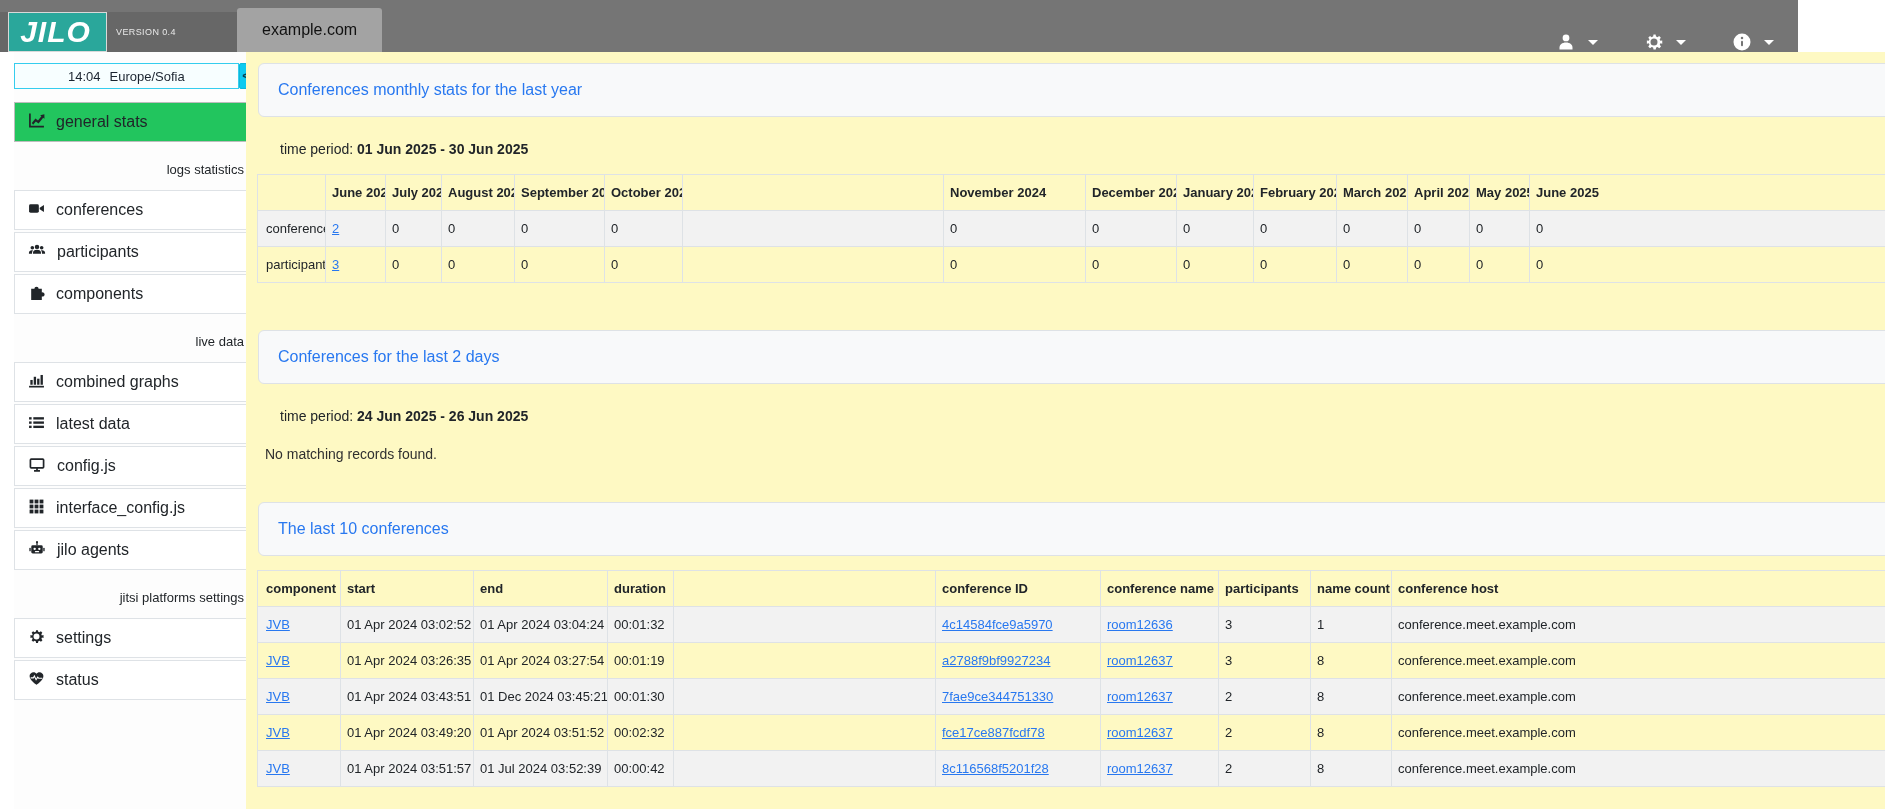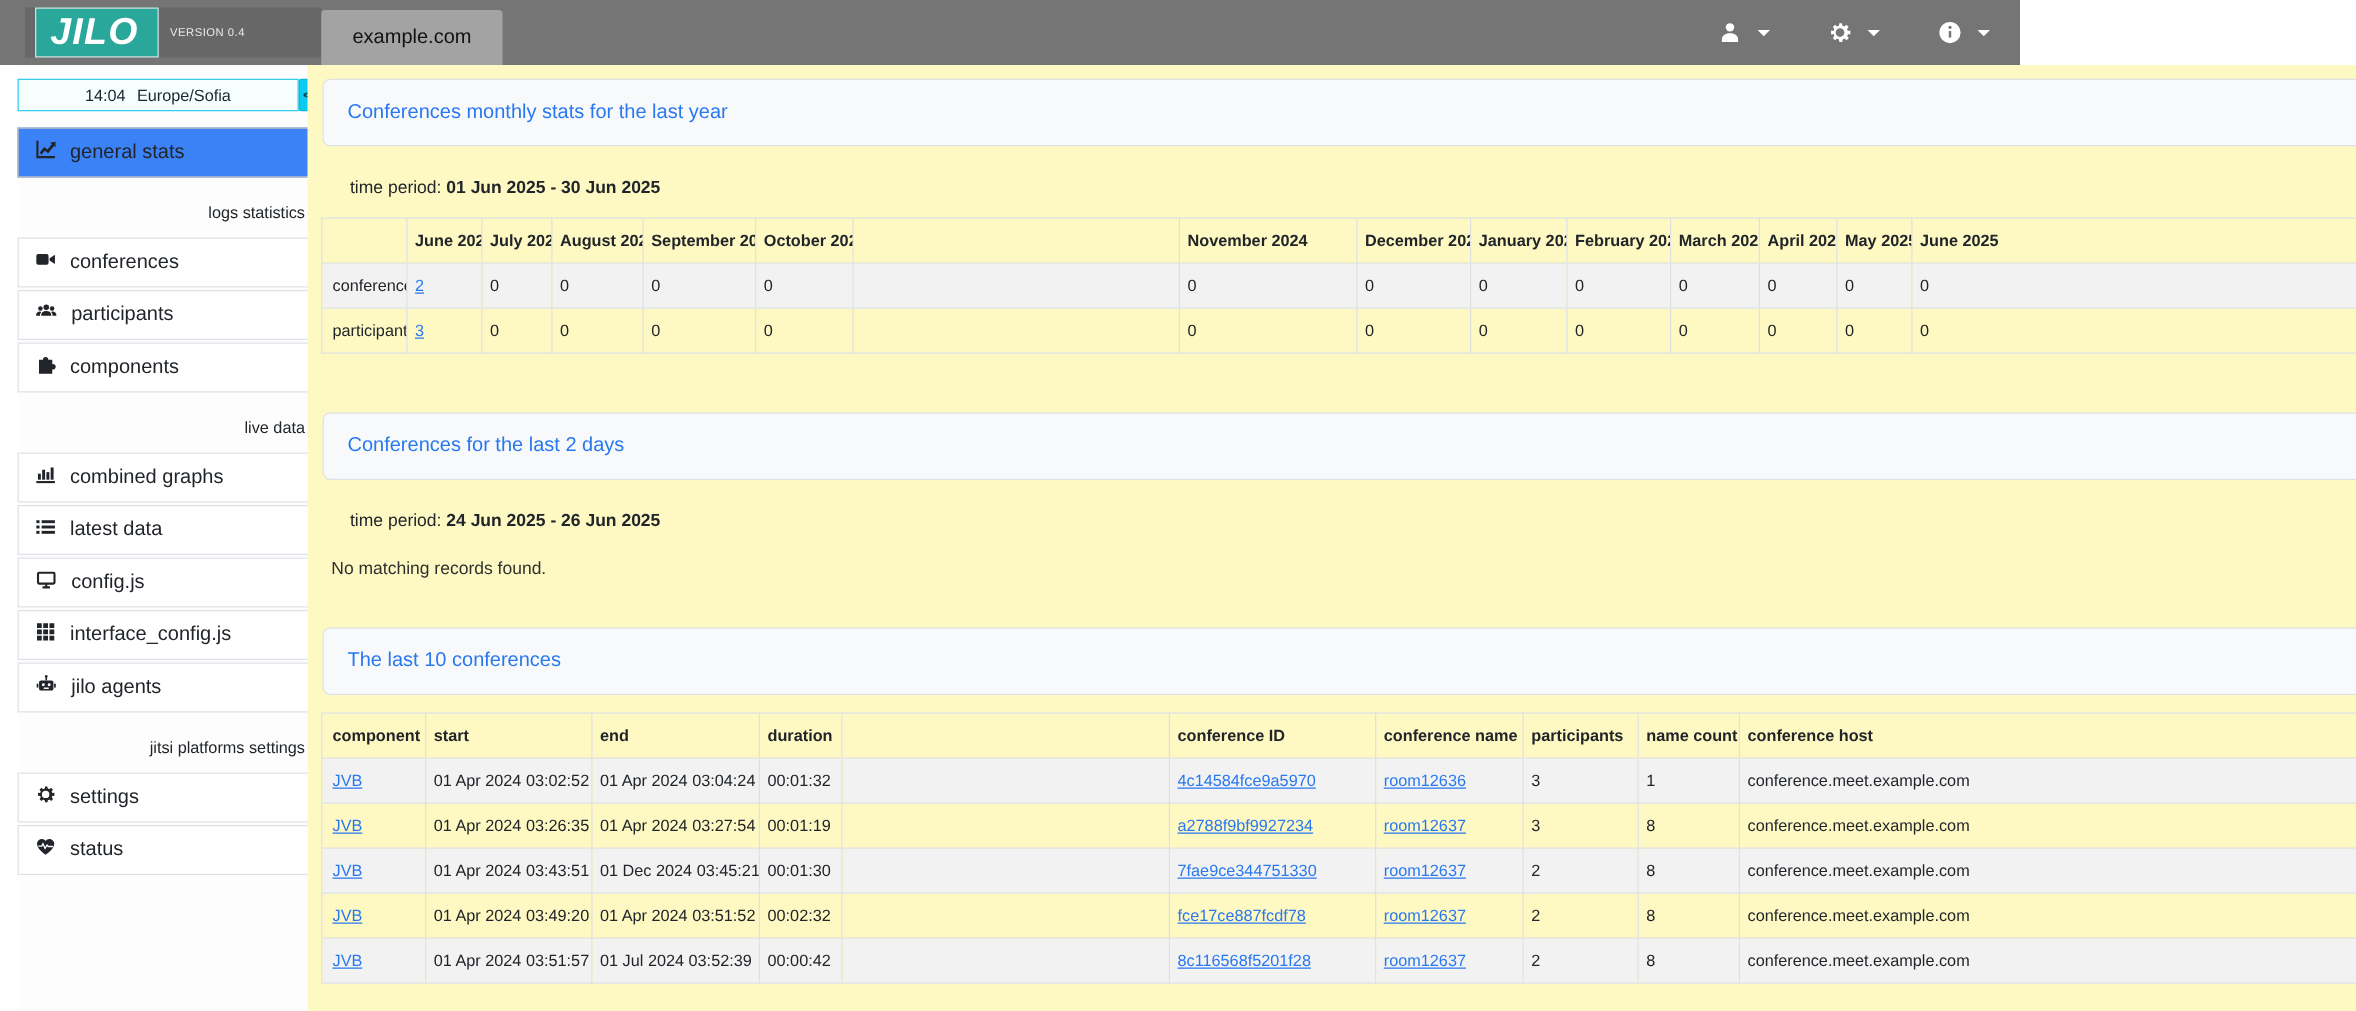--- a/index.html
+++ b/index.html
@@ -1,21 +1,21 @@
 <!DOCTYPE html>
 <html style="--accent-teal: #2aa79b; --topbar-gray: #757575; --link-blue: #2878f0; --clock-cyan: #0dcaf0;"><head>
 <meta charset="utf-8">
 <style>
   * { margin:0; padding:0; box-sizing:border-box; }
   html,body { width:1885px; height:809px; overflow:hidden; background:#fff;
     font-family:"Liberation Sans", sans-serif; color:#212529; }
 
   
-  .topbar { position:absolute; left:0; top:0; width:1616px; height:52px;
-    background:var(--topbar-gray,#757575); display:flex; align-items:center;padding-left:20px; }
+  .topbar { position:absolute; left:0; top:0; width:1798px; height:52px;
+    background:var(--topbar-gray,#757575); display:flex; align-items:flex-end; }
   .logo-zone { width:237px; background:#676767; display:flex; align-items:center; flex:0 0 auto; }
   .logo-box { margin-left:8px; width:99px; height:40px; background:var(--accent-teal,#2aa79b);
     border:1px solid #d9d9d9; display:flex; align-items:center; justify-content:center; }
   .logo-text { color:#fff; font-size:30px; font-weight:bold; font-style:italic;
     letter-spacing:1px; padding-right:4px; }
   .version { color:#e9e9e9; font-size:9px; margin-left:9px; letter-spacing:.4px; }
   .tab { align-self:flex-end; height:44px; background:#a3a3a3; border-radius:3px 3px 0 0;
     display:flex; align-items:center; padding:0 25px; font-size:16px; color:#111; cursor:default; }
   .topbar-right { margin-left:auto; display:flex; align-items:center; gap:46px; padding-right:24px; }
   .menu-group { display:flex; align-items:center; gap:12px; cursor:pointer; }
@@ -28,21 +28,21 @@
   .clock-row { display:flex; margin-top:11px; height:26px; }
   .clock-box { width:232px; border:1px solid #35cdee; background:#f7feff; display:flex;
     align-items:center; justify-content:center; gap:9px; font-size:13px; color:#1b2430; }
   .collapse-btn { width:22px; background:#0dcaf0; border:1px solid #0bb8da; border-radius:2px;
     color:#05414f; font-size:12px; font-weight:bold; display:flex; align-items:center;
     justify-content:center; cursor:pointer; }
   .side-item { height:40px; margin-top:2px; border:1px solid #dee2e6; background:#fff;
     display:flex; align-items:center; gap:11px; padding-left:13px; font-size:16px;
     color:#212529; cursor:pointer; }
   .side-item.first { margin-top:13px; }
-  .side-item.active { background:#3b82f6; border-color:#bdbdbd; }
+  .side-item.active { background:#22c55e; border-color:#bdbdbd; }
   .side-item svg { flex:0 0 auto; }
   .side-section { text-align:right; padding:20px 16px 11px 0; font-size:13px; color:#212529; }
 
   
   .main { position:absolute; left:246px; top:52px; width:1639px; height:757px;
     overflow:hidden; background:#fef9c3; padding:11px 0 0 11px; }
   .card-header { width:1700px; height:54px; margin-left:1px; border:1px solid #dee2e6;
     background:#f8f9fa; border-radius:6px; display:flex; align-items:center; padding-left:19px; }
   .card-title { font-size:16px; color:var(--link-blue,#2878f0); cursor:pointer; }
   .time-period { margin:24px 0 0 23px; font-size:14px; }

